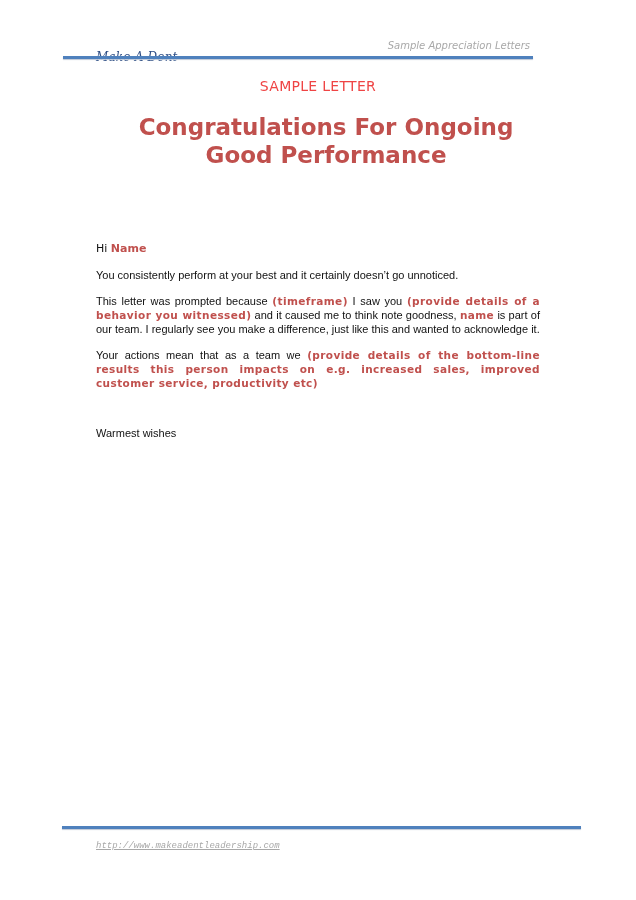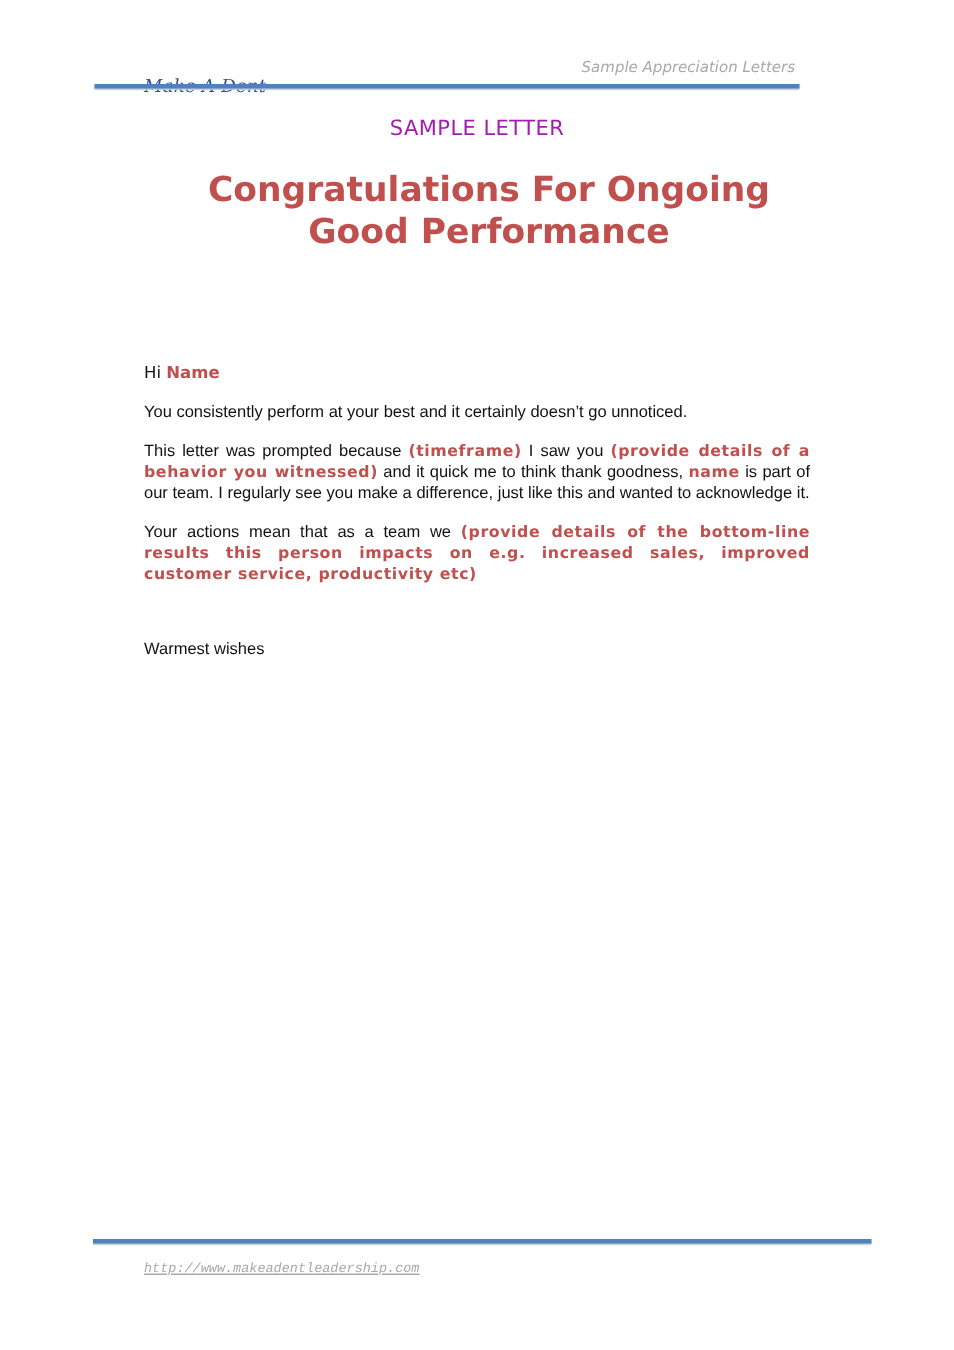--- a/index.html
+++ b/index.html
@@ -2,21 +2,21 @@
 <html><head>
 <meta charset="utf-8">
 <style>
   html, body { margin:0; padding:0; background:#ffffff; }
   body { width:636px; height:900px; position:relative; overflow:hidden; font-family:"Liberation Sans", sans-serif; color:#111; }
   .hdr-left { position:absolute; left:96px; top:50px; font-family:"DejaVu Serif", serif; font-style:italic; font-size:12px; color:#2f4f86; letter-spacing:0.2px; }
   .hdr-right { position:absolute; right:106px; top:40px; font-family:"DejaVu Sans", sans-serif; font-style:italic; font-size:10px; color:#a8a8a8; }
   .rule-top { position:absolute; left:63px; top:56px; width:470px; height:3px; background:#4f81bd; box-shadow:0 1px 1px #bfc8d6; }
   .rule-bot { position:absolute; left:62px; top:826px; width:519px; height:3px; background:#4f81bd; box-shadow:0 1px 1px #bfc8d6; }
   .footer-url { position:absolute; left:96px; top:841px; font-family:"Liberation Mono", monospace; font-style:italic; font-size:9px; color:#a8a8a8;text-decoration:underline; }
-  .sample { position:absolute; left:0; width:636px; top:78px; text-align:center; font-family:"DejaVu Sans", sans-serif; font-size:14px; font-weight:normal; color:#a21caf; letter-spacing:0.3px; }
+  .sample { position:absolute; left:0; width:636px; top:78px; text-align:center; font-family:"DejaVu Sans", sans-serif; font-size:14px; font-weight:normal; color:#ef4444; letter-spacing:0.3px; }
   .title { position:absolute; left:0; width:652px; top:113px; text-align:center; font-family:"DejaVu Sans", sans-serif; font-size:23px; line-height:28px; color:#c0504d; font-weight:bold; }
   .body { position:absolute; left:96px; width:444px; top:230px; font-size:11px; line-height:14px; color:#111; }
   .body p { margin:12px 0 10px 0; text-align:justify; }
   .hl { color:#c0504d; font-weight:bold; font-family:"DejaVu Sans", sans-serif; font-size:10.5px; letter-spacing:0.4px; }
   .greet { font-family:"DejaVu Sans", sans-serif; font-size:11px; }
   .greet .hl { font-size:11px; letter-spacing:0; }
   .gap { height:14px; }
 </style>
 </head>
 <body>
@@ -33,21 +33,21 @@
   <div>Congratulations For Ongoing</div>
   <div>Good Performance</div>
 </div>
 
 <div class="body">
   <p class="greet"><span>Hi </span><span class="hl">Name</span></p>
 
 
   <p>You consistently perform at your best and it certainly doesn’t go unnoticed.</p>
 
-  <p><span>This letter was prompted because </span><span class="hl">(timeframe)</span><span> I saw you </span><span class="hl">(provide details of a behavior you witnessed)</span><span> and it quick me to think thank goodness, </span><span class="hl">name</span><span> is part of our team. I regularly see you make a difference, just like this and wanted to acknowledge it.</span></p>
+  <p><span>This letter was prompted because </span><span class="hl">(timeframe)</span><span> I saw you </span><span class="hl">(provide details of a behavior you witnessed)</span><span> and it caused me to think note goodness, </span><span class="hl">name</span><span> is part of our team. I regularly see you make a difference, just like this and wanted to acknowledge it.</span></p>
 
   <p><span>Your actions mean that as a team we </span><span class="hl">(provide details of the bottom-line results this person impacts on e.g. increased sales, improved customer service, productivity etc)</span></p>
 
 
   <div class="gap"></div>
   <p>Warmest wishes</p>
 </div>
 
 <div>
   <div class="rule-bot"></div>

